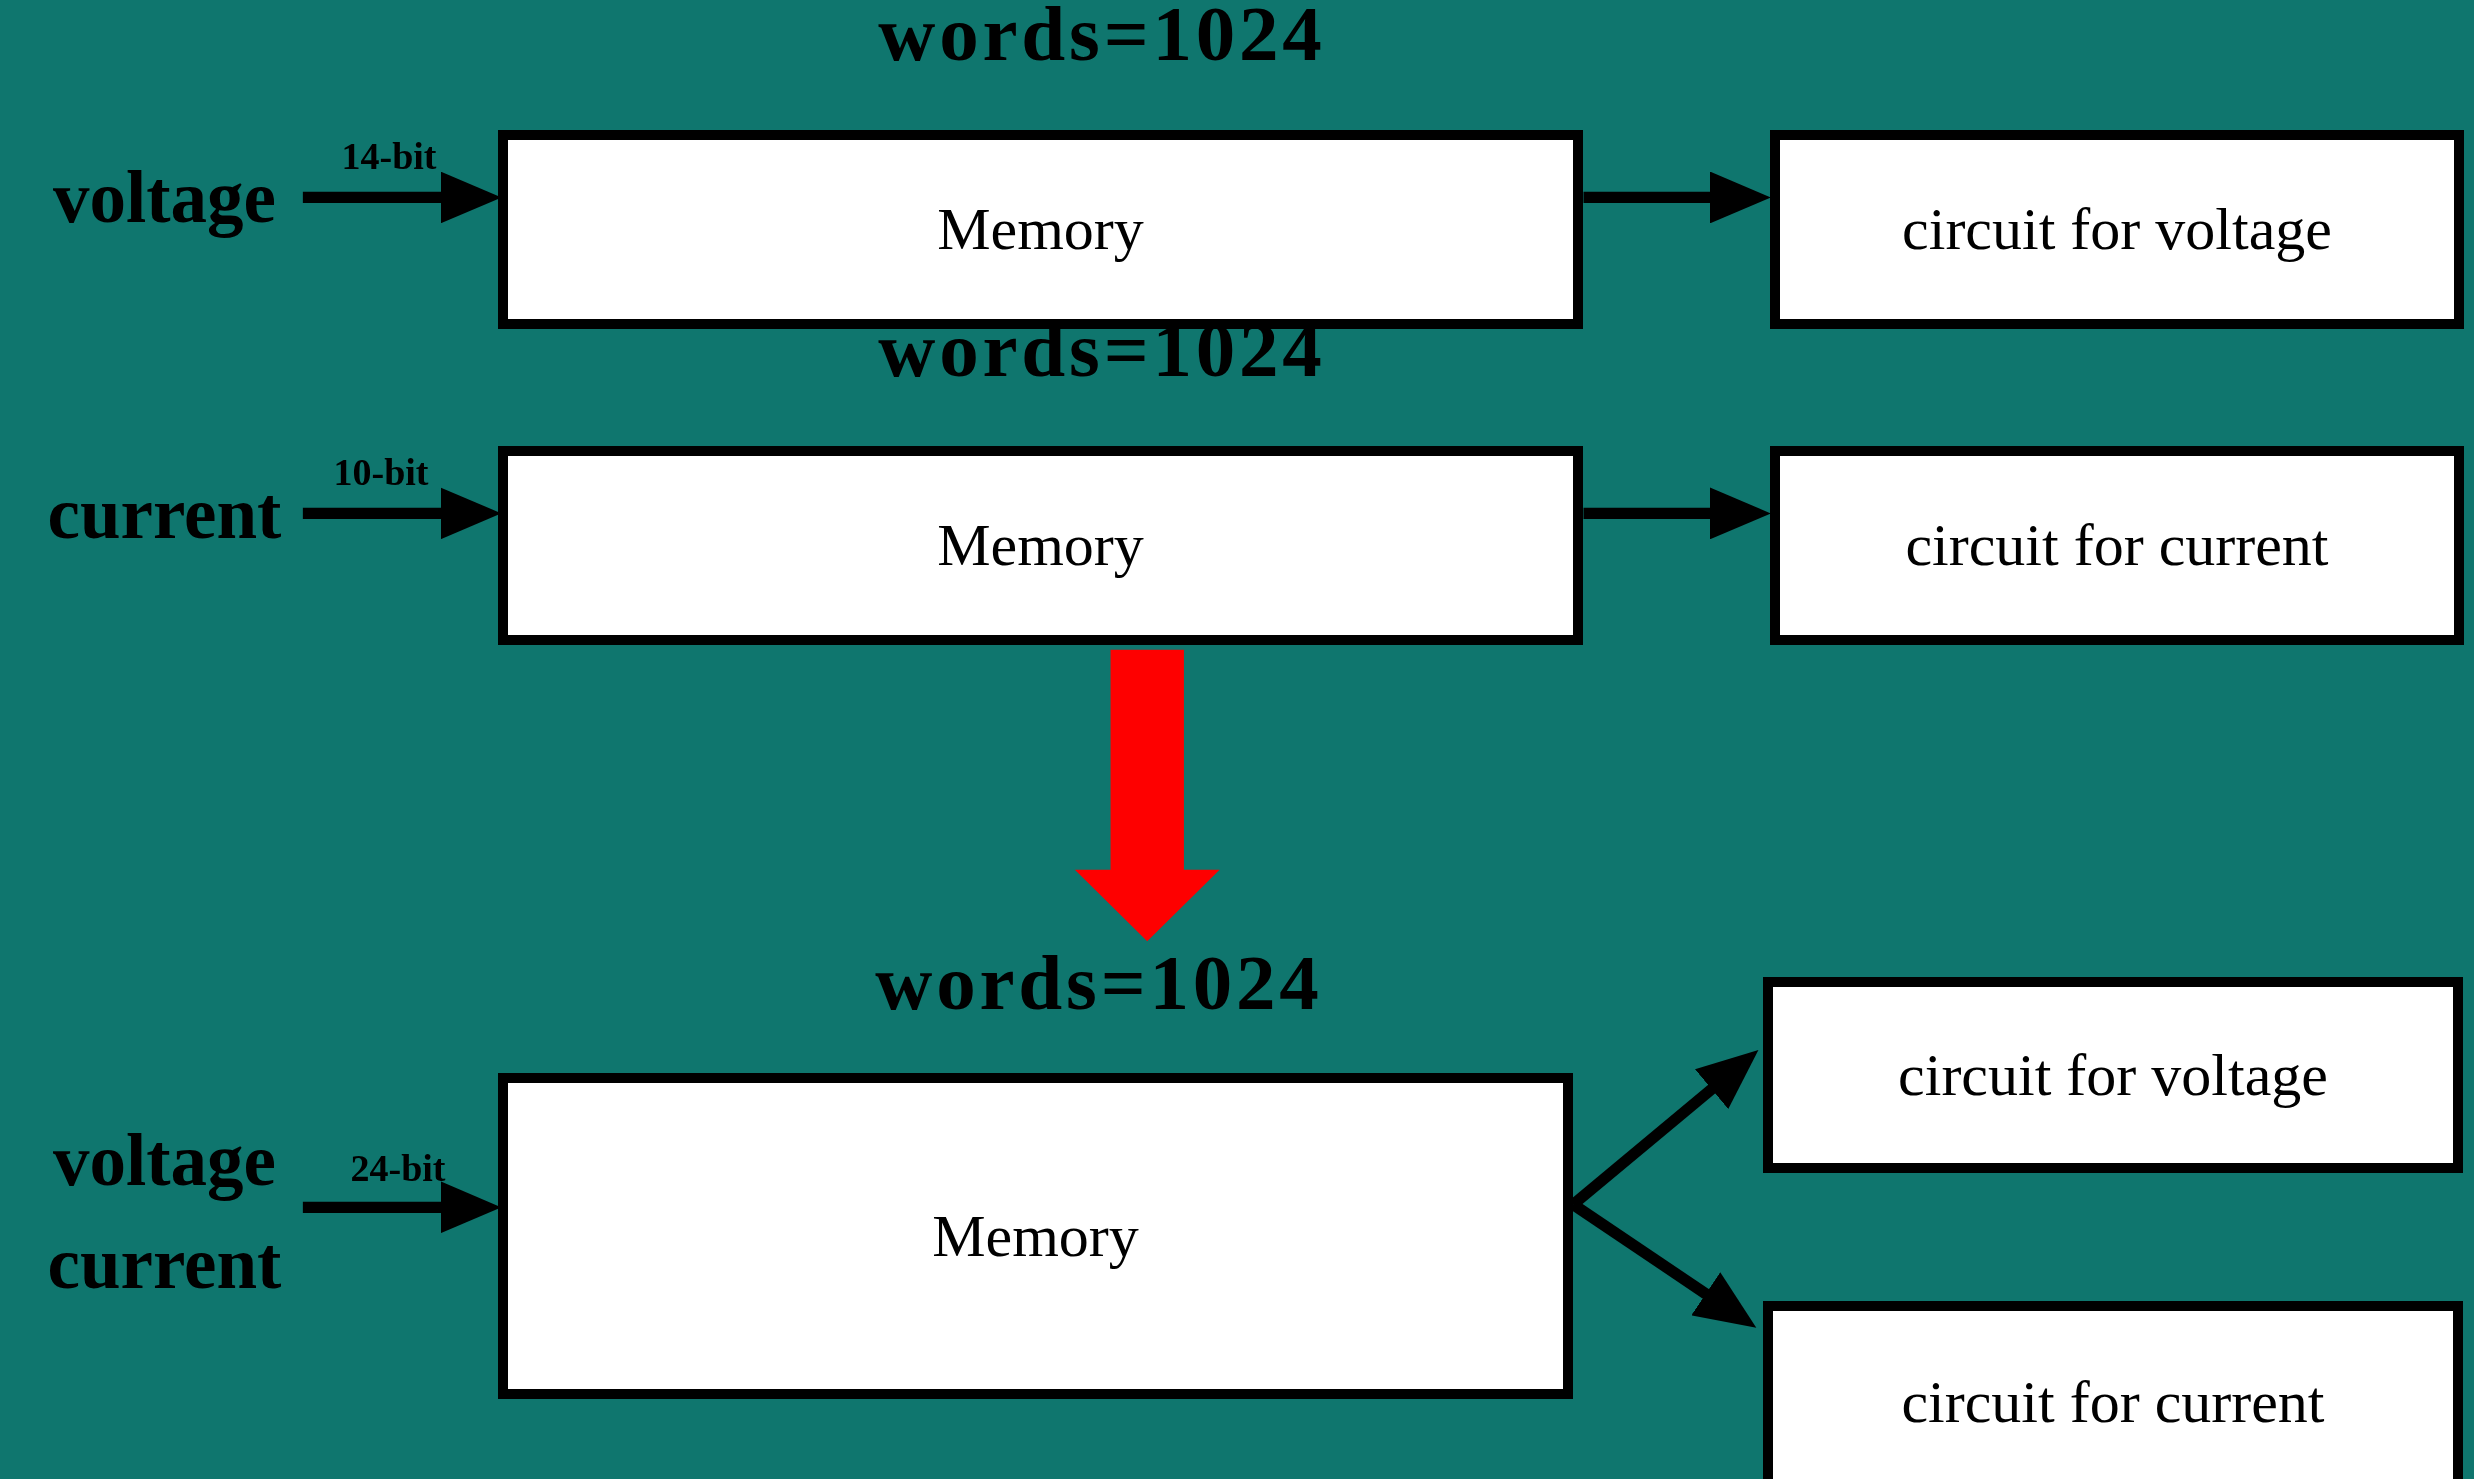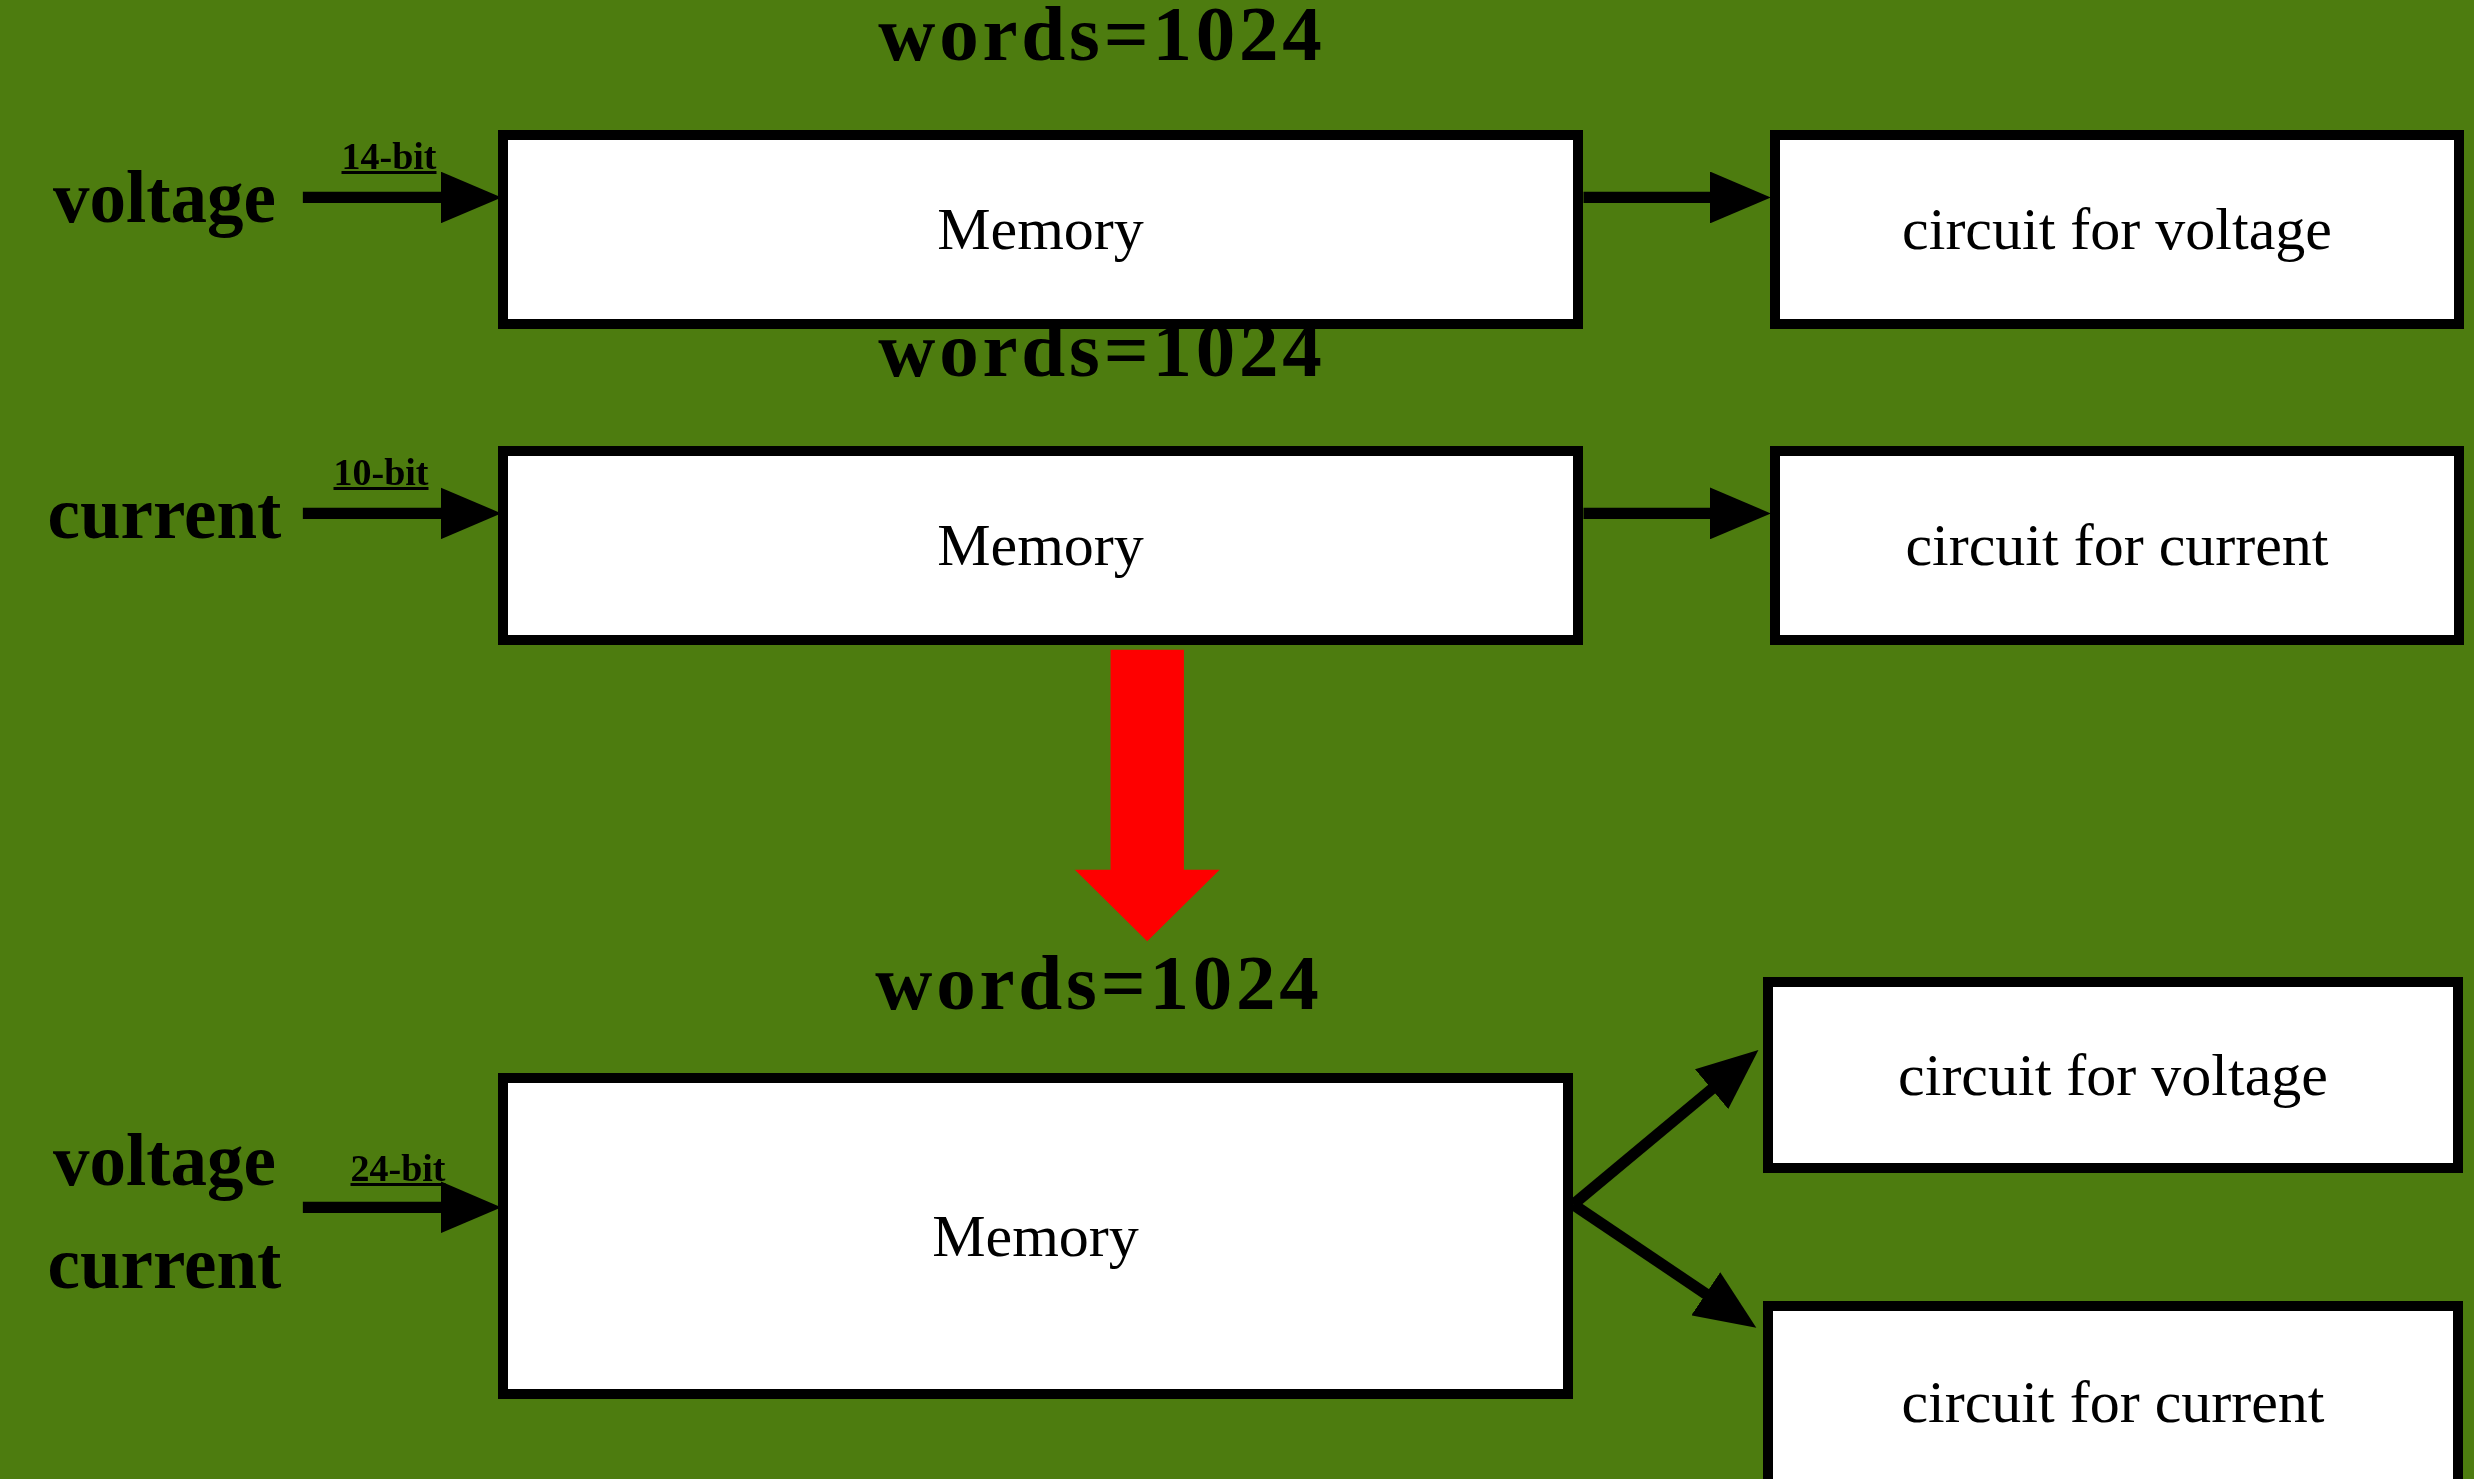--- a/index.html
+++ b/index.html
@@ -4,21 +4,21 @@
 <style>
   html, body {
     margin: 0;
     padding: 0;
     background: #ffffff;
   }
   .canvas {
     position: relative;
     width: 2475px;
     height: 1480px;
-    background: #4d7c0f;
+    background: #0f766e;
     font-family: "Liberation Serif", "DejaVu Serif", serif;
     color: #000000;
     overflow: hidden;
   }
   .overlay {
     position: absolute;
     left: 0;
     top: 0;
     width: 2475px;
     height: 1480px;
@@ -62,21 +62,20 @@
     text-align: center;
     white-space: nowrap;
   }
   .bit-label {
     position: absolute;
     font-weight: bold;
     font-size: 38px;
     line-height: 39px;
     text-align: center;
     white-space: nowrap;
-    text-decoration: underline;
   }
 </style>
 </head>
 <body>
 
 <div class="canvas">
 
   <svg class="overlay" viewBox="0 0 2632 1574">
     <defs>
       <marker id="ah" markerWidth="5.4" markerHeight="4.6" refX="0.3" refY="2.3" orient="auto" markerUnits="strokeWidth">

